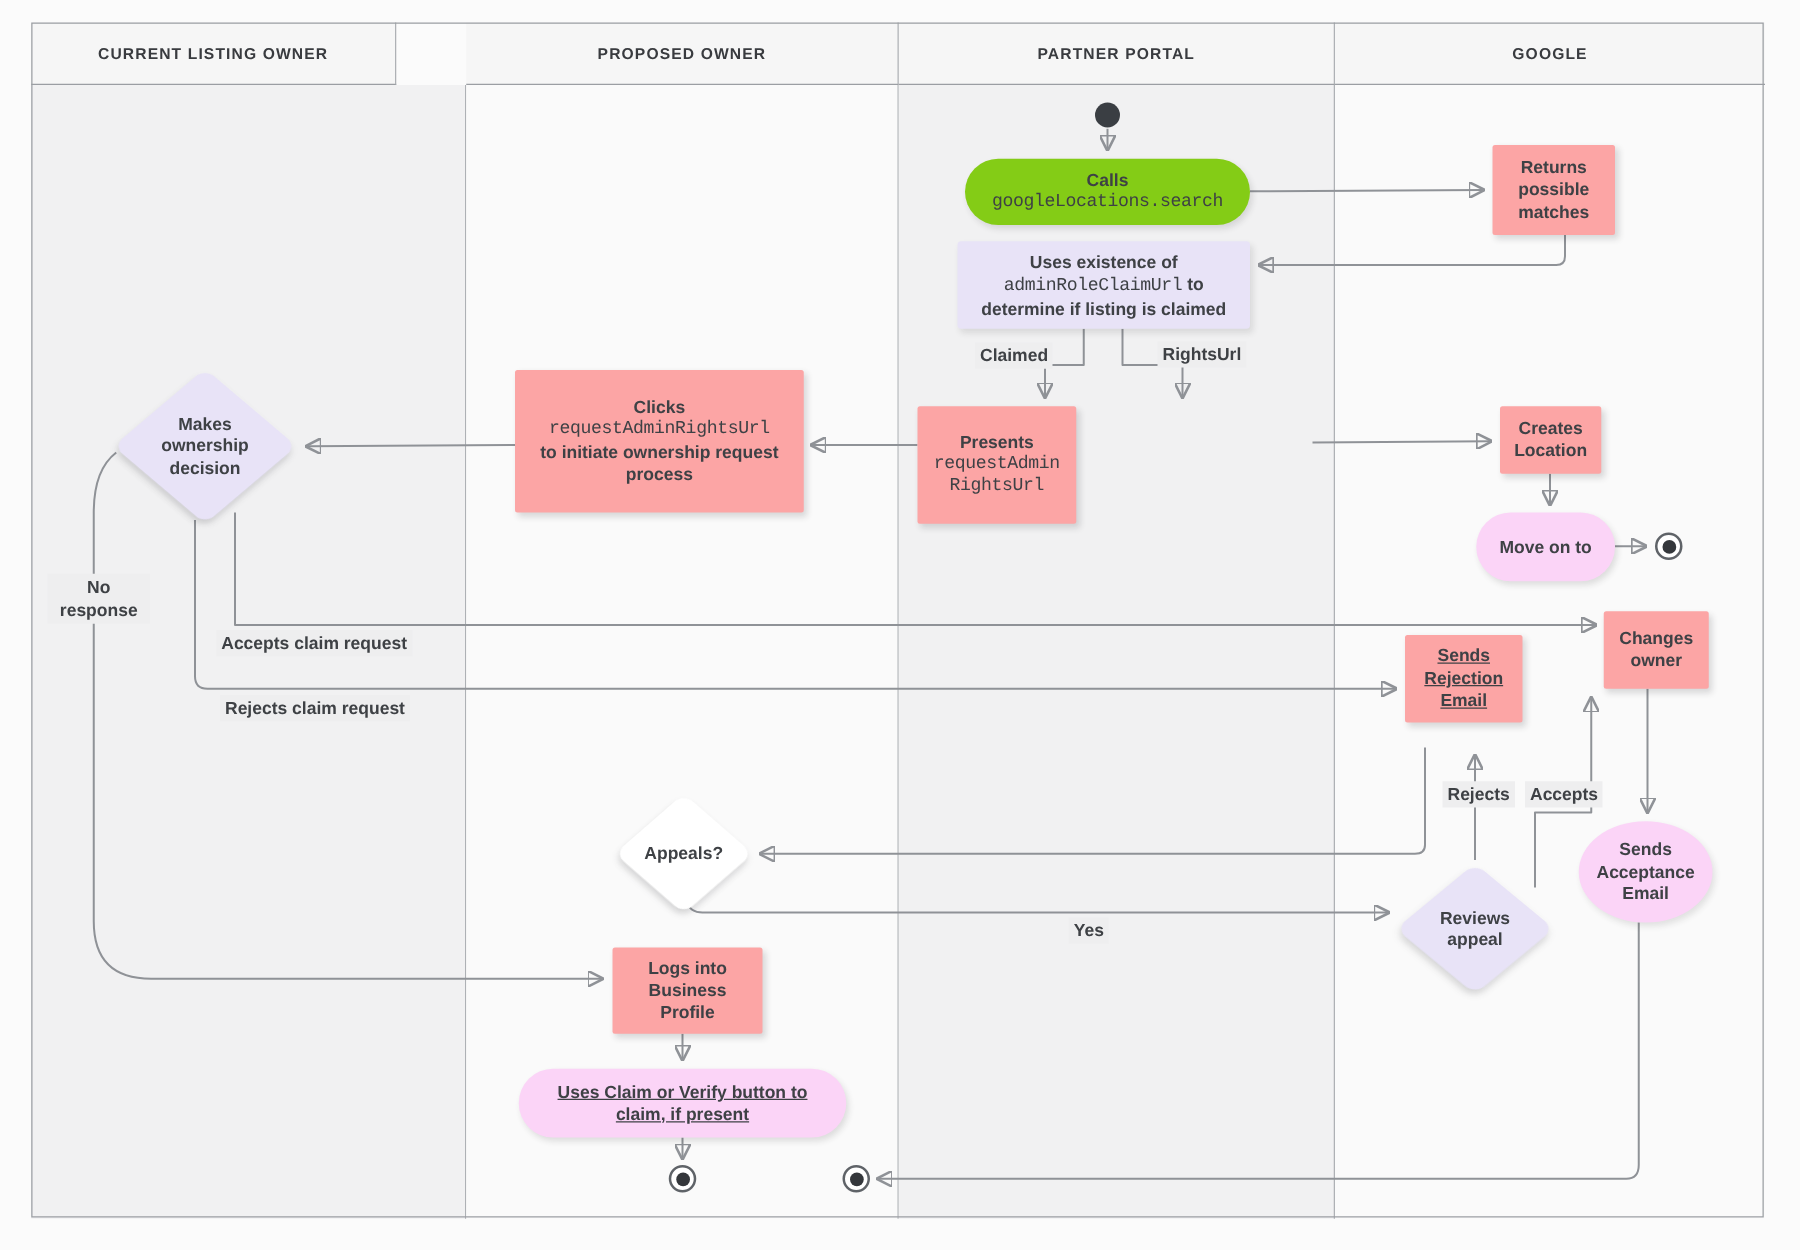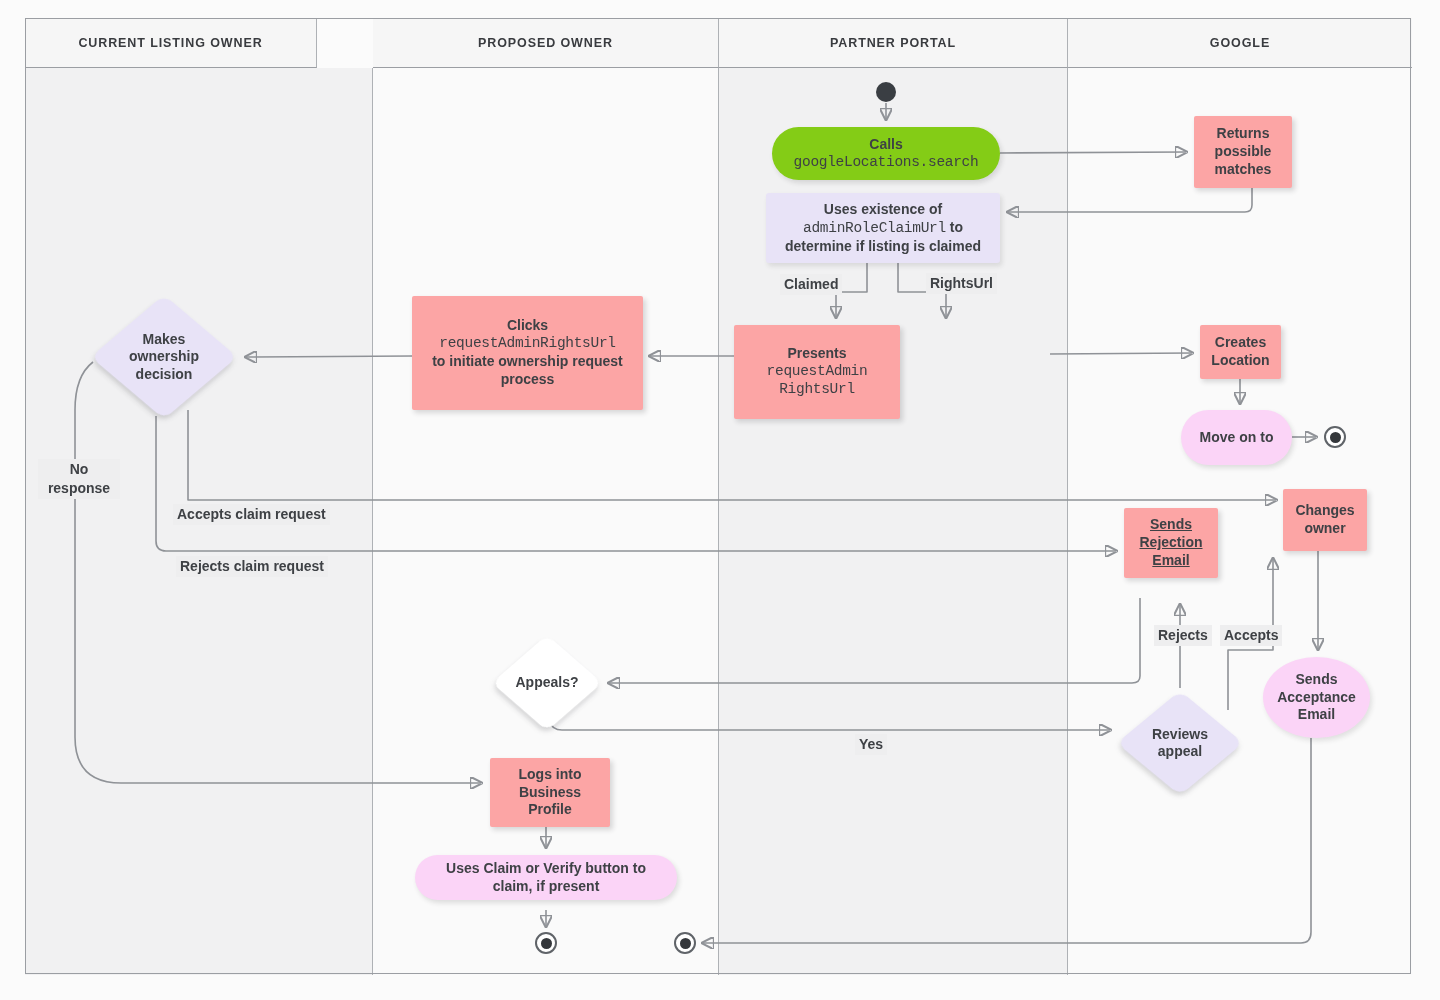--- a/index.html
+++ b/index.html
@@ -113,21 +113,21 @@
     <span>Returns possible matches</span>
   </div>
 
   <div class="node lav mixed" style="left:766px;top:193px;width:234px;height:70px;border-radius:3px;display:block;padding:8px 6px;box-shadow:2px 3px 5px rgba(40,40,45,.12);">
     <b>Uses existence of</b>
     <span class="code" style="display:inline;">adminRoleClaimUrl</span>
     <b>to</b>
     <b>determine if listing is claimed</b>
   </div>
 
-  <div class="node box" style="left:734px;top:325px;width:166px;height:94px;">
+  <div class="node box" style="left:734px;top:325px;width:127px;height:94px;">
     <span class="tline">Presents</span>
     <span class="code codeline">requestAdmin</span>
     <span class="code codeline">RightsUrl</span>
   </div>
 
 
   <div class="node box" style="left:412px;top:296px;width:231px;height:114px;padding:6px 10px;">
     <span class="tline">Clicks</span>
     <span class="code codeline">requestAdminRightsUrl</span>
     <span class="tline">to initiate ownership request process</span>
@@ -165,21 +165,21 @@
 
   <div class="diamond" style="left:492px;top:635px;width:110px;height:96px;">
     <div class="dshape dwhite" style="width:68px;height:68px;transform:translate(-50%,-50%) scaleX(1.15) rotate(45deg);"></div>
     <div class="dlabel">Appeals?</div>
   </div>
 
   <div class="node box" style="left:490px;top:758px;width:120px;height:69px;padding:2px 14px;">
     <span>Logs into Business Profile</span>
   </div>
 
-  <div class="node pill pinkbg" style="left:415px;top:855px;width:262px;height:45px;padding:0 16px;">
+  <div class="node pill pinkbg" style="left:415px;top:855px;width:262px;height:55px;padding:0 16px;text-decoration:underline;">
     <span>Uses Claim or Verify button to claim, if present</span>
   </div>
 
   <div class="elabel" style="left:780px;top:274px;">Claimed</div>
   <div class="elabel" style="left:926px;top:273px;">RightsUrl</div>
   <div class="elabel" style="left:38px;top:436px;width:74px;margin-top:23px;">No response</div>
   <div class="elabel" style="left:173px;top:504px;">Accepts claim request</div>
   <div class="elabel" style="left:176px;top:556px;">Rejects claim request</div>
   <div class="elabel" style="left:1154px;top:625px;">Rejects</div>
   <div class="elabel" style="left:1220px;top:625px;">Accepts</div>

